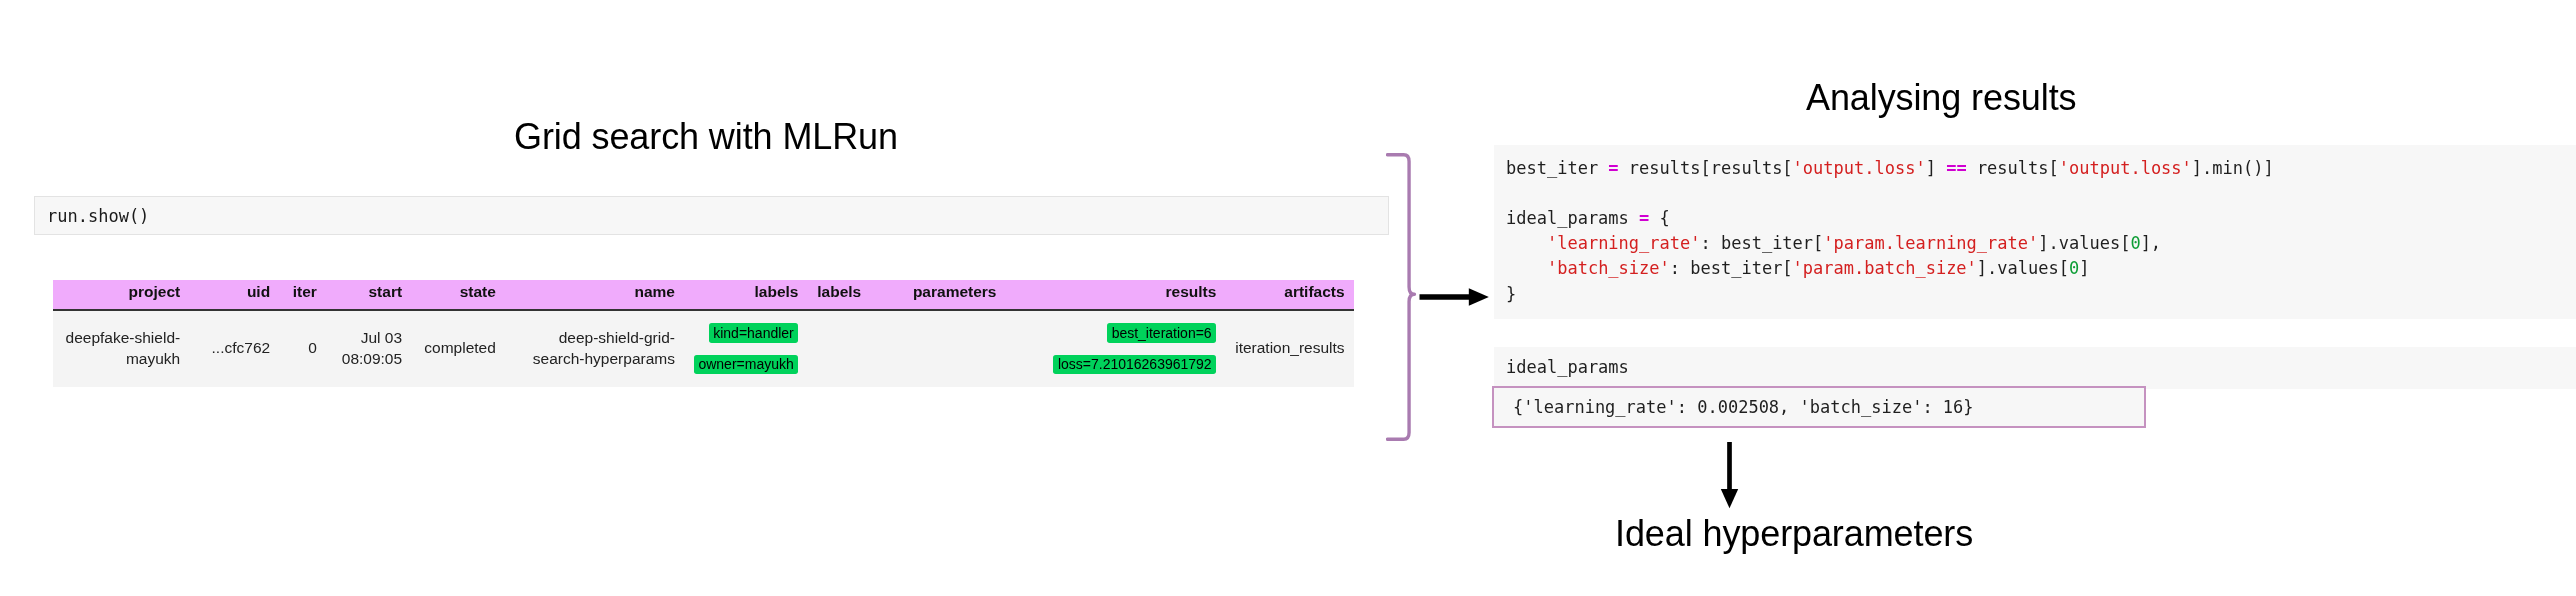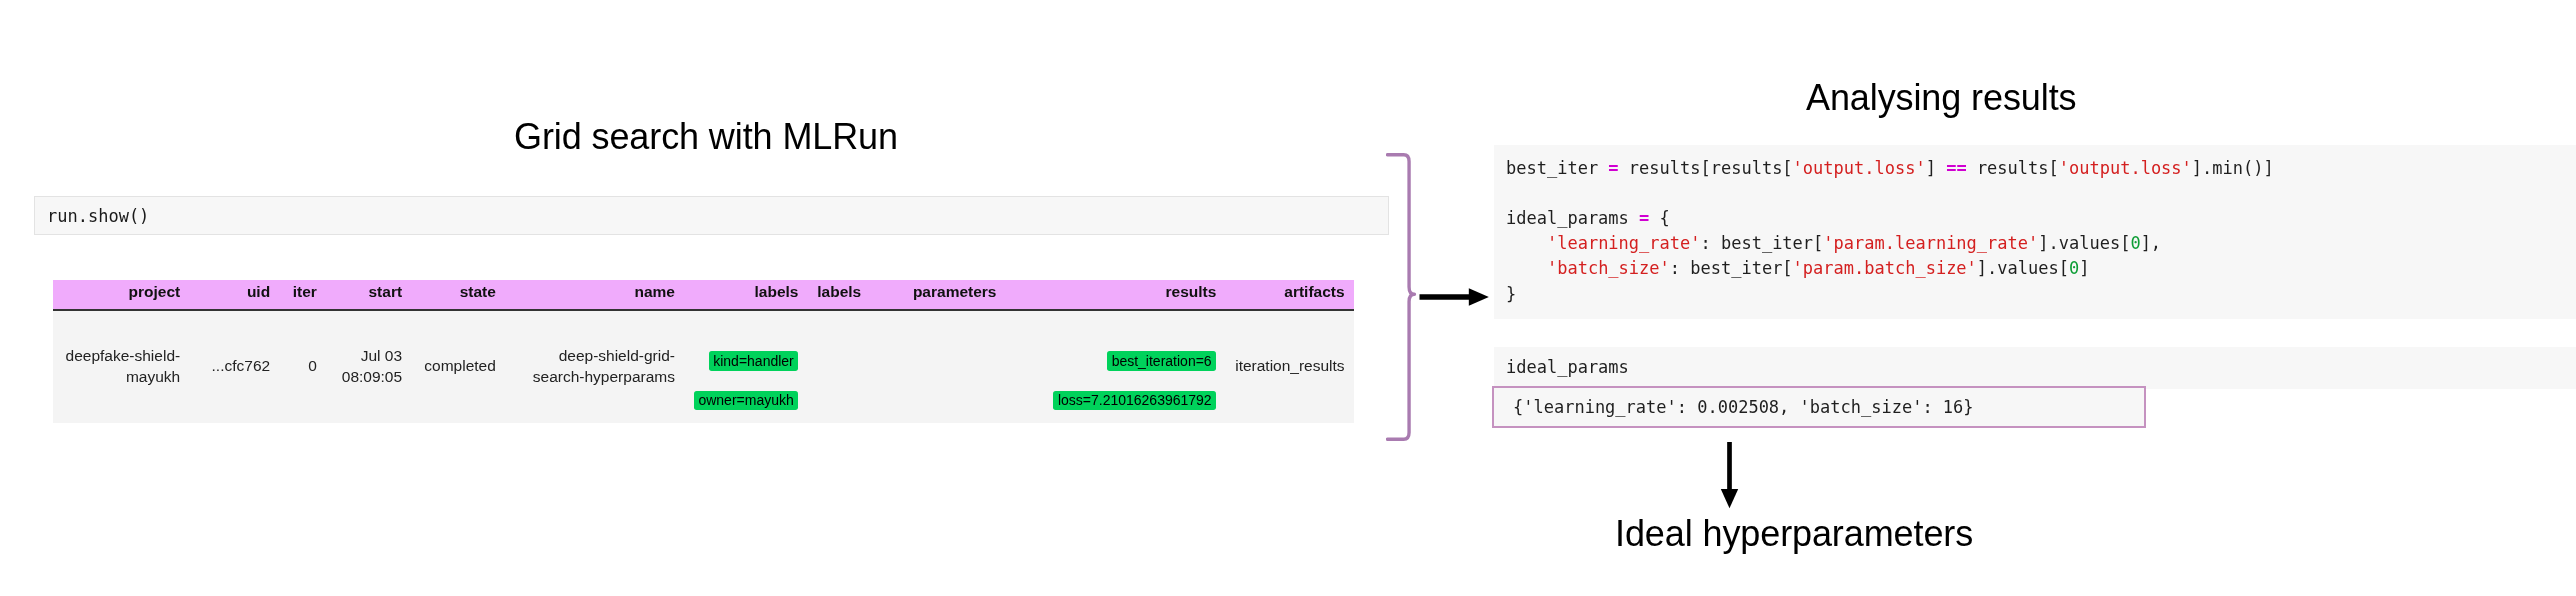--- a/index.html
+++ b/index.html
@@ -100,21 +100,21 @@
     display: inline-block;
     background: #00d25b;
     color: #000000;
     font-size: 14px;
     line-height: 1.18;
     padding: 1.3px 4.7px;
     border-radius: 2.7px;
     margin: 2px 0;
     white-space: nowrap;
   }
-  .badge-stack { display: flex; flex-direction: column; align-items: flex-end; gap: 16px; margin-top: 28px; }
+  .badge-stack { display: flex; flex-direction: column; align-items: flex-end; gap: 8px; }
 
   
   #bracket-connector {
     position: absolute;
     left: 1386px; top: 152px;
     width: 34px; height: 290px;
   }
   #arrow-to-code {
     position: absolute;
     left: 1419px; top: 287px;

